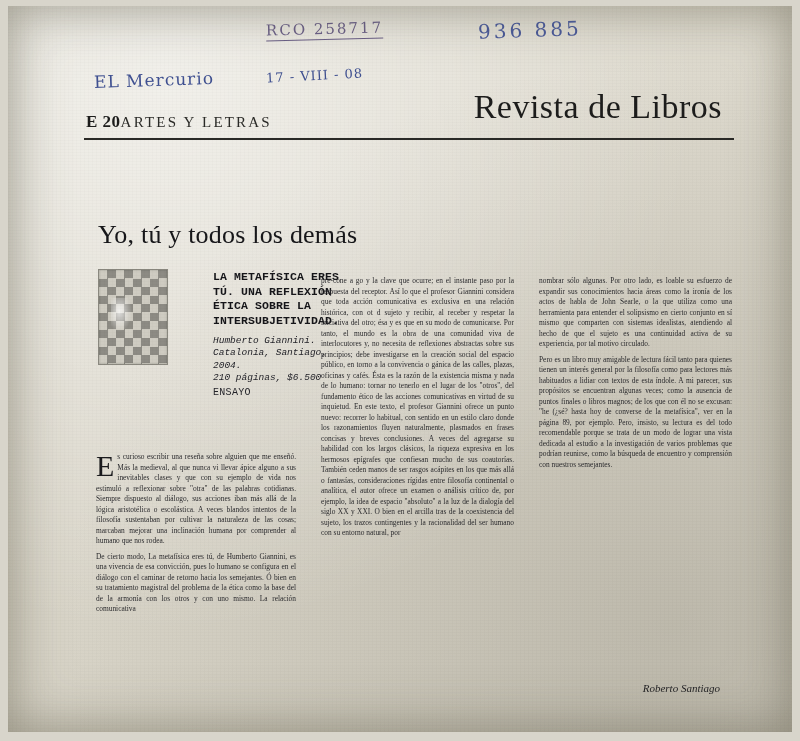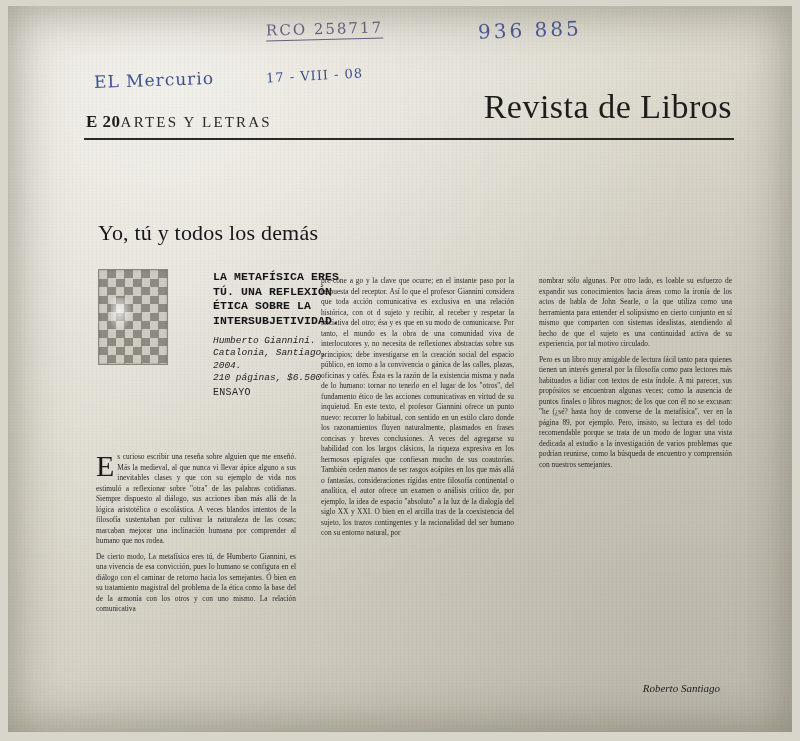--- a/index.html
+++ b/index.html
@@ -79,21 +79,21 @@
   }
   
   .masthead {
     position: absolute;
     left: 76px; top: 86px;
     width: 650px;
     height: 46px;
   }
   .revista {
     position: absolute;
-    right: 2px; top: -4px;
+    right: 12px; top: -4px;
     font-family: "Liberation Serif", serif;
     font-size: 34px;
     color: #1d1d1c;
     letter-spacing: 0.5px;
   }
   .rule {
     position: absolute;
     left: 76px; top: 132px;
     width: 650px;
     height: 2px;
@@ -117,21 +117,21 @@
     font-family: "Liberation Serif", serif;
     font-size: 15px;
     color: #2a2a27;
     letter-spacing: 2.2px;
   }
   
   .headline {
     position: absolute;
     left: 90px; top: 214px;
     font-family: "Liberation Serif", serif;
-    font-size: 22px;
+    font-size: 26px;
     color: #17171a;
     letter-spacing: 0.2px;
   }
   
   .cover {
     position: absolute;
     left: 90px; top: 263px;
     width: 68px; height: 94px;
     background:
       repeating-conic-gradient(#8d8b84 0% 25%, #cfccc2 0% 50%) 0 0 / 17px 17px;

